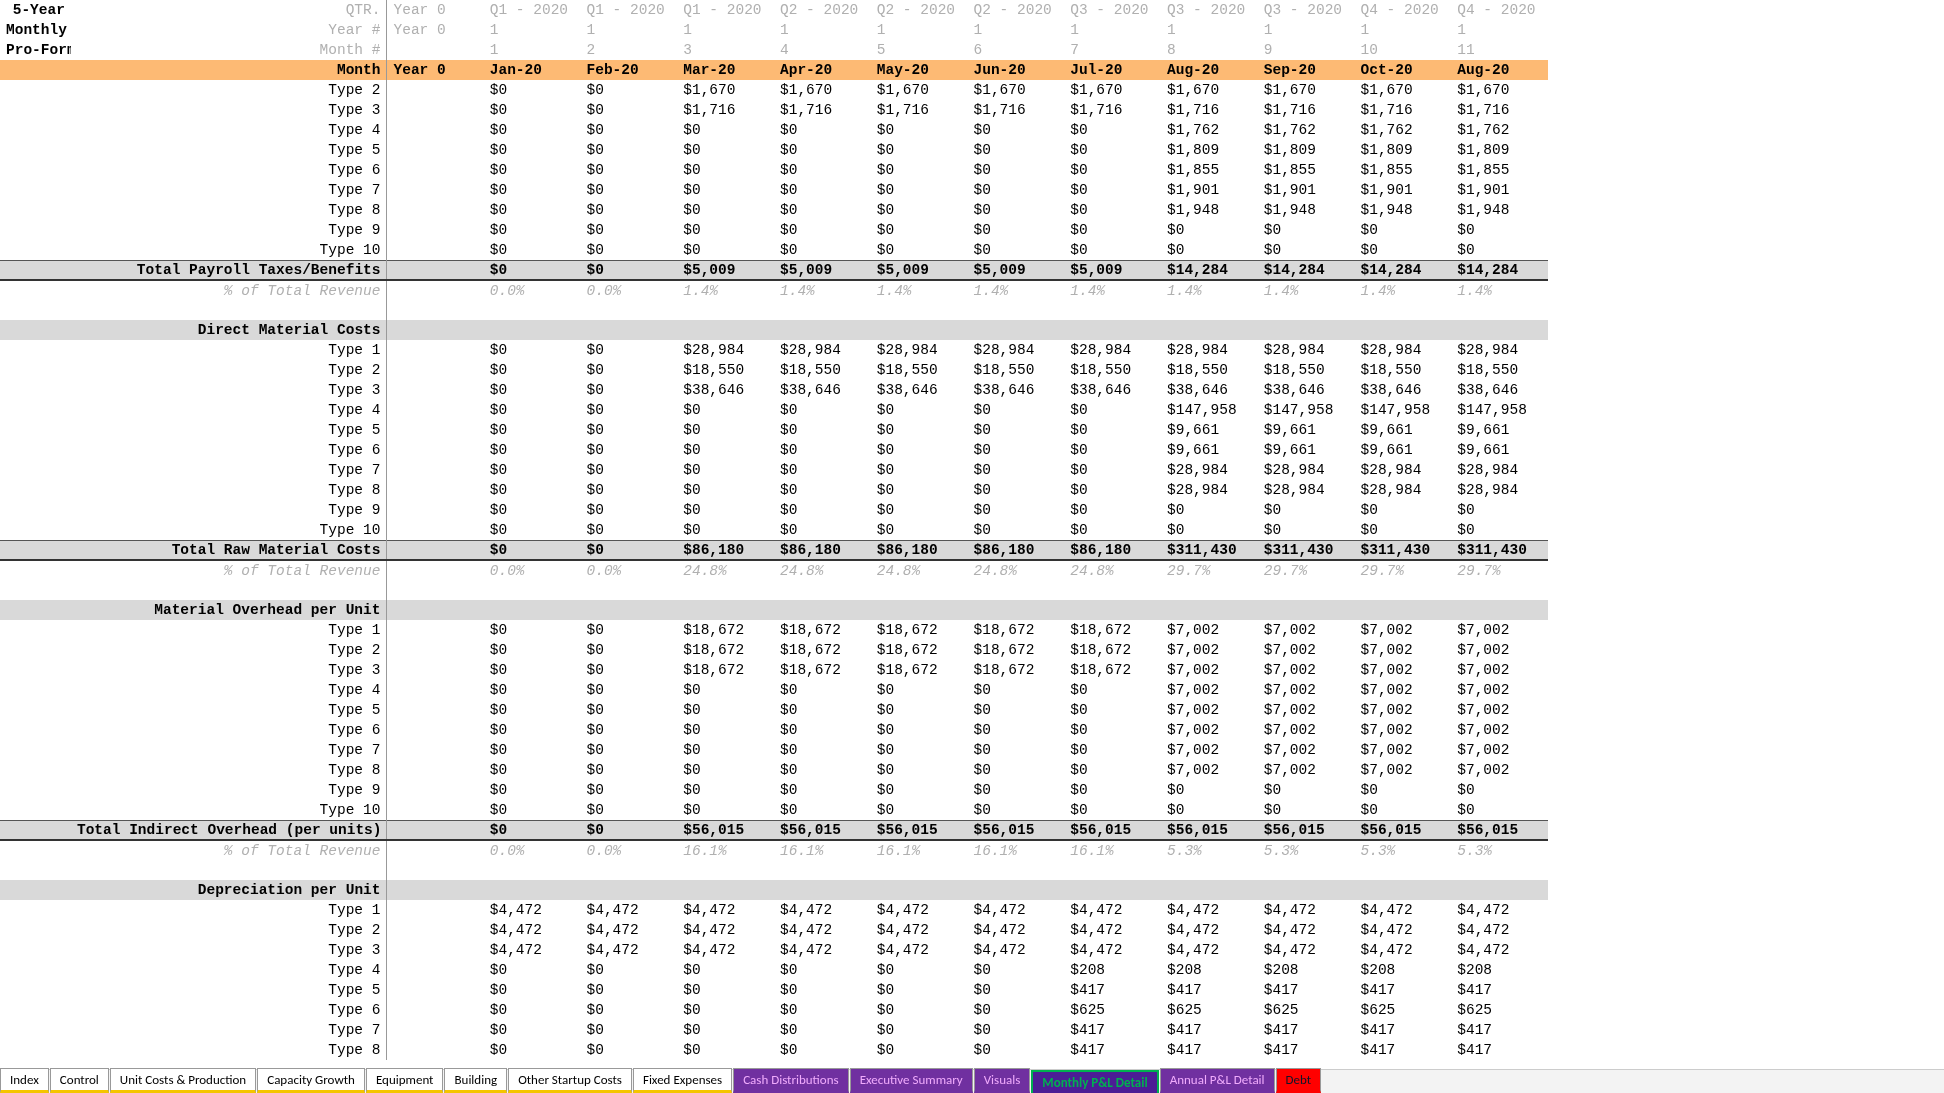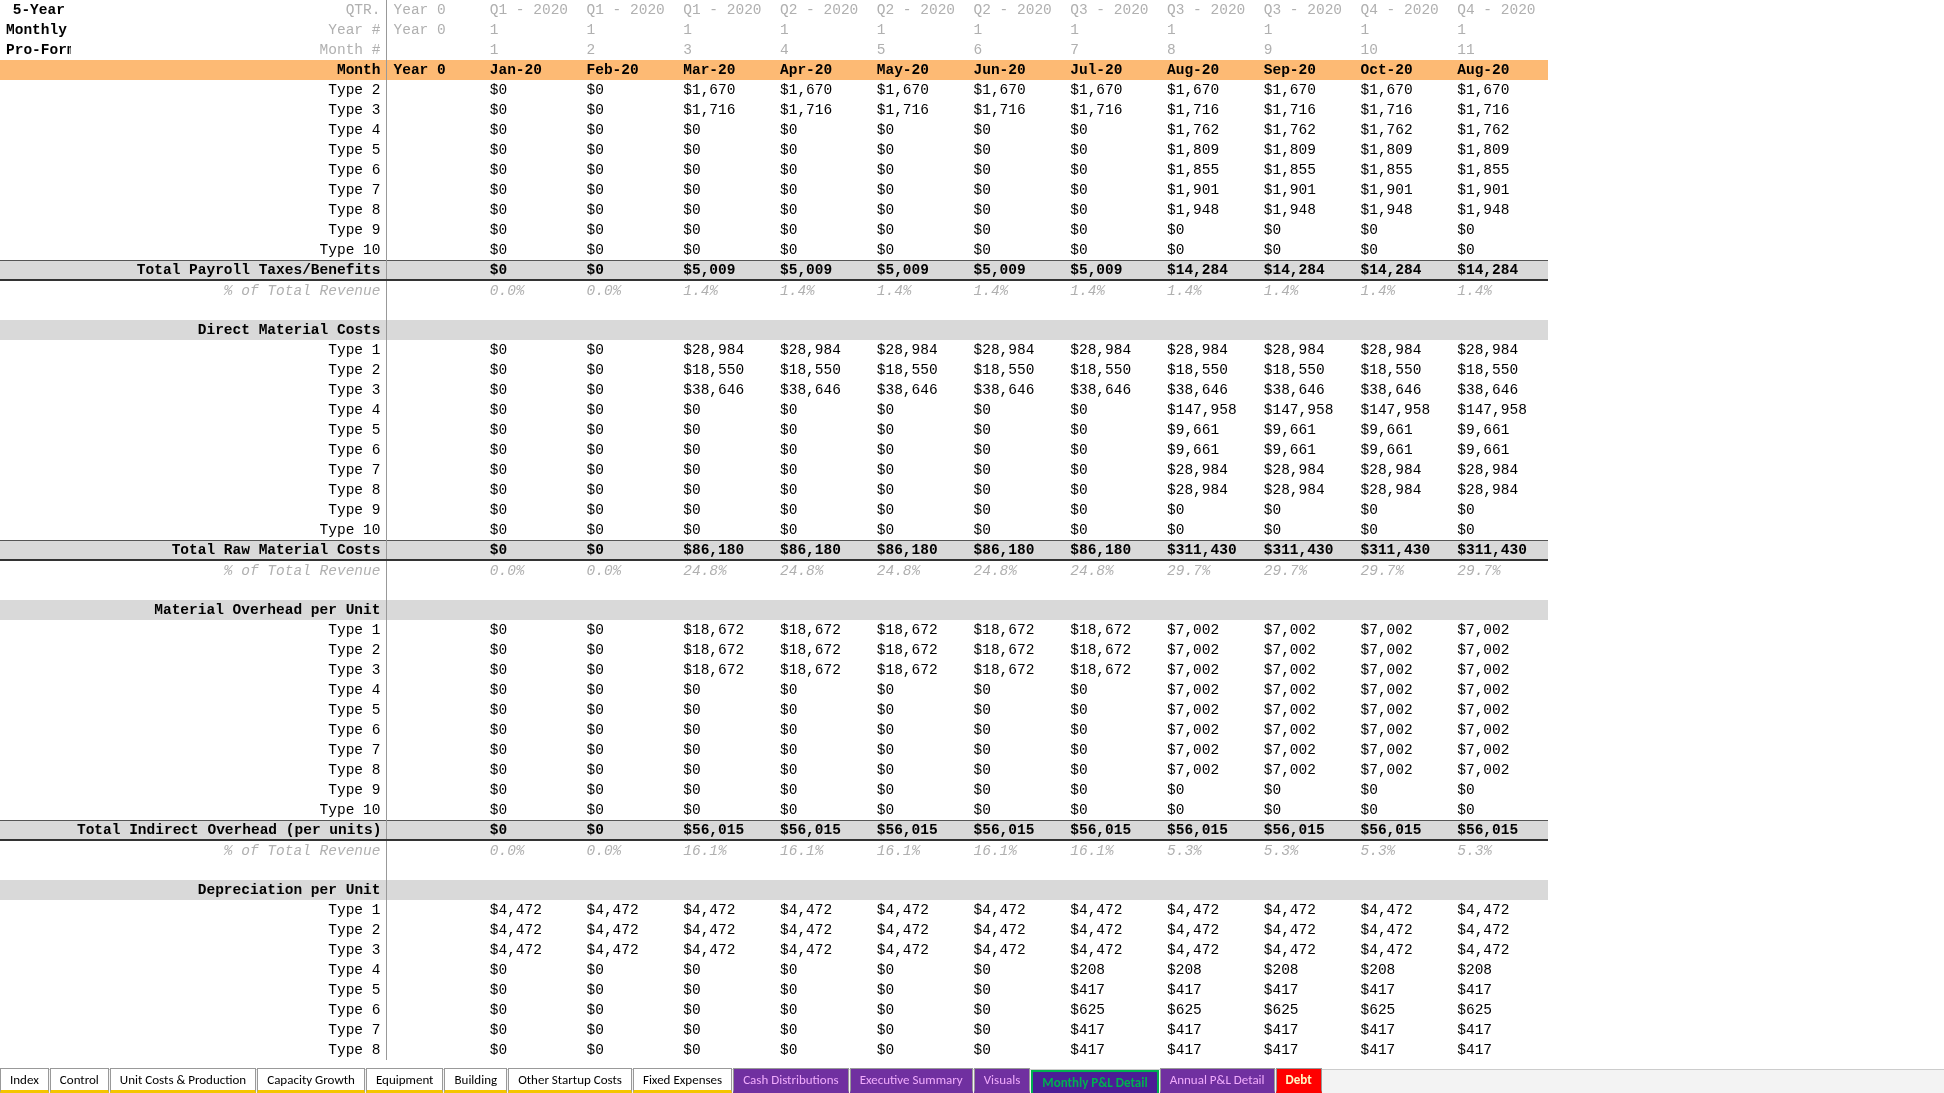--- a/index.html
+++ b/index.html
@@ -16,21 +16,21 @@
   .bold { font-weight: bold; }
   .section-hdr { background: #d9d9d9; font-weight: bold; }
   .total-row { background: #d9d9d9; font-weight: bold; border-top: 1px solid #555; border-bottom: 2px solid #333; }
   .month-hdr { background: #fdba74; font-weight: bold; border-radius: 6px; }
   .vline { border-right: 1px solid #999; text-align: right; }
   .tabs { position: fixed; bottom: 0; left: 0; width: 1944px; height: 24px; background: #f3f3f3; display: flex; align-items: flex-end; font-size: 13px; border-top: 1px solid #ccc; }
   .tab { padding: 3px 9px; border: 1px solid #999; border-bottom: none; background: #fff; margin-right: 1px; cursor: pointer; white-space: nowrap; }
   .tab.yellow { border-bottom: 3px solid #f5c500; }
   .tab.purple { background: #7030a0; color: #f0abfc; border-bottom: 3px solid #7030a0; }
   .tab.active { background: #4c1d95; color: #00b050; border: 2px solid #00b050; border-bottom: none; font-weight: bold; }
-  .tab.red { background: #ff0000; color: #fef9c3; border-bottom: 3px solid #ff0000; font-weight: bold; }
+  .tab.red { background: #ff0000; color: #0f172a; border-bottom: 3px solid #ff0000; }
   .spacer-row td { height: 20px; }
 </style>
 </head>
 <body>
 
 <div class="sheet">
 <table>
 <colgroup>
   <col class="col-a">
         <col class="col-b">

